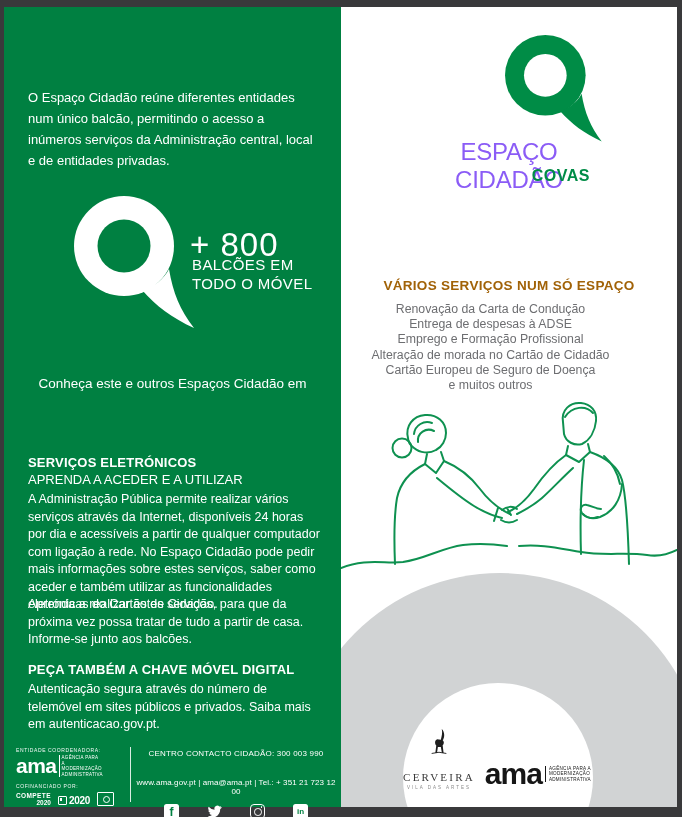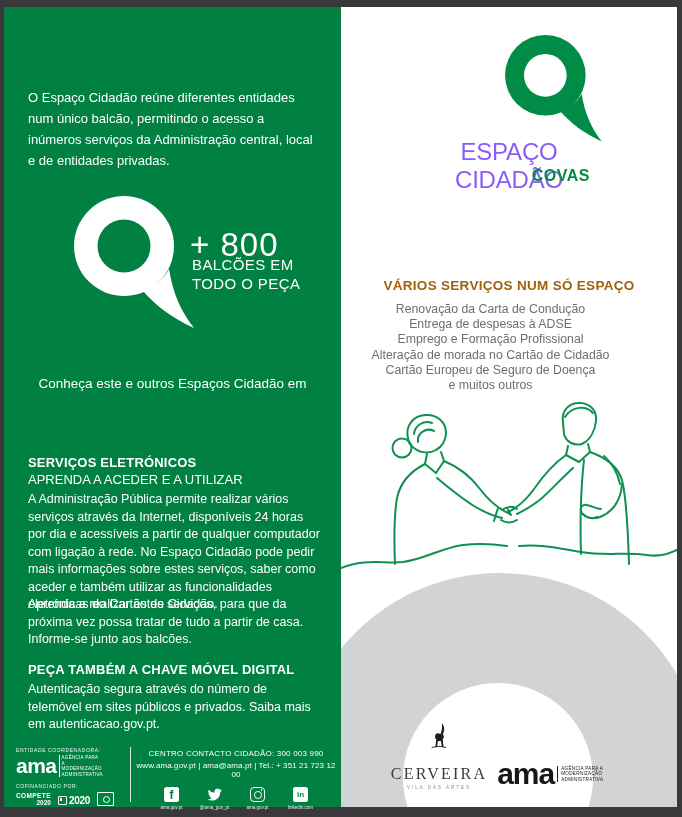--- a/index.html
+++ b/index.html
@@ -38,21 +38,21 @@
   .compete-year{font-size:6.5px;font-weight:bold;align-self:flex-end;margin-top:1px;}
   .pt2020{display:flex;align-items:center;gap:2px;}
   .pt2020-flag{width:7px;height:7px;border:1px solid #fff;border-radius:1px;position:relative;}
   .pt2020-flag::after{content:"";position:absolute;left:1px;top:1px;width:2px;height:3px;background:#fff;}
   .pt2020-year{font-size:10px;font-weight:bold;letter-spacing:-.3px;}
   .eu-box{width:15px;height:12px;border:1px solid #fff;border-radius:1px;position:relative;}
   .eu-box::before{content:"";position:absolute;left:4.5px;top:2.5px;width:5px;height:5px;border:1px solid #fff;border-radius:50%;}
 
   .f-center{position:absolute;left:132px;top:742px;width:200px;text-align:center;color:#fff;}
   .contact1{font-size:8px;letter-spacing:.2px;}
-  .contact2{font-size:8px;margin-top:3px;letter-spacing:.1px;}
+  .contact2{font-size:8px;margin-top:20px;letter-spacing:.1px;}
   .social-row{display:flex;justify-content:center;gap:25px;margin-top:8px;}
   .social-item{display:flex;flex-direction:column;align-items:center;width:18px;cursor:pointer;}
   .social-label{font-size:4.5px;margin-top:3px;white-space:nowrap;opacity:.9;}
   .icon-box{width:15px;height:15px;background:#fff;border-radius:2.5px;display:flex;align-items:flex-end;justify-content:center;overflow:hidden;}
   .fb-glyph{color:#008041;font-size:12px;font-weight:bold;line-height:13px;}
   .in-glyph{color:#008041;font-size:8px;font-weight:bold;line-height:15px;align-self:center;}
   .ig-box{width:15px;height:15px;border:1.4px solid #fff;border-radius:4px;position:relative;box-sizing:border-box;}
   .ig-lens{position:absolute;left:3.1px;top:3.1px;width:5.6px;height:5.6px;border:1.4px solid #fff;border-radius:50%;}
   .ig-dot{position:absolute;right:1.6px;top:1.4px;width:1.8px;height:1.8px;background:#fff;border-radius:50%;}
 
@@ -61,21 +61,21 @@
   .brand-title{position:absolute;left:68px;top:131px;width:200px;text-align:center;font-size:24px;letter-spacing:-.2px;color:#8b5cf6;}
   .brand-location{position:absolute;left:68px;top:160px;width:181px;text-align:right;font-size:16px;font-weight:bold;letter-spacing:.5px;color:#008C46;}
   .tagline{position:absolute;left:0;top:216px;width:336px;text-align:center;font-size:15px;color:#58595B;}
   .services-title{position:absolute;left:0;top:271px;width:336px;text-align:center;font-size:13.5px;font-weight:bold;letter-spacing:.3px;color:#a16207;}
   .services-list{position:absolute;left:0;top:295px;width:299px;text-align:center;font-size:12.3px;line-height:15.2px;color:#6D6E71;}
   .illustration{position:absolute;left:0;top:385px;}
   .ring-outer{position:absolute;left:-46px;top:566px;width:410px;height:410px;border-radius:50%;background:#D1D3D4;}
   .ring-inner{position:absolute;left:62px;top:676px;width:190px;height:190px;border-radius:50%;background:#fff;}
   .partners{position:absolute;left:57px;top:715px;width:200px;height:70px;display:flex;align-items:flex-end;justify-content:center;gap:10px;}
   .cerveira{display:flex;flex-direction:column;align-items:center;margin-bottom:2px;}
-  .cerveira-name{font-family:"Liberation Serif", serif;font-size:16px;letter-spacing:2.2px;color:#3A3A3A;margin-top:16px;}
+  .cerveira-name{font-family:"Liberation Serif", serif;font-size:11px;letter-spacing:2.2px;color:#3A3A3A;margin-top:16px;}
   .cerveira-sub{font-size:4.5px;letter-spacing:2px;color:#8A8A8A;margin-top:2px;}
   .ama-black{display:flex;align-items:center;margin-bottom:6px;}
   .ama-black-word{font-size:30px;font-weight:bold;letter-spacing:-1px;color:#161616;line-height:24px;}
   .ama-black-desc{font-size:4.6px;line-height:5.6px;width:44px;border-left:1.5px solid #161616;padding-left:3px;margin-left:3px;color:#161616;letter-spacing:.3px;}
 </style>
 </head>
 <body>
 
 <div class="page">
 
@@ -84,21 +84,21 @@
     <p class="intro">O Espaço Cidadão reúne diferentes entidades num único balcão, permitindo o acesso a inúmeros serviços da Administração central, local e de entidades privadas.</p>
 
     <svg class="q-logo-left" width="124" height="134" viewBox="0 0 124 134">
       <circle cx="50" cy="50" r="50" fill="#fff"></circle>
       <path d="M68 94 C 82 110 98 122 120 132 C 106 114 99 97 95 73 C 90 83 80 91 68 94 Z" fill="#fff"></path>
       <circle cx="50" cy="50" r="26.5" fill="#008041"></circle>
     </svg>
 
     <div class="stat-number">+ 800</div>
     <div class="stat-label1">BALCÕES EM</div>
-    <div class="stat-label2">TODO O PEÇA</div>
+    <div class="stat-label2">TODO O MÓVEL</div>
 
     <div class="portal-lead">Conheça este e outros Espaços Cidadão em</div>
 
     <div class="sec-title" style="top:448px">SERVIÇOS ELETRÓNICOS</div>
     <div class="sec-sub">APRENDA A ACEDER E A UTILIZAR</div>
     <div class="sec-body" style="top:484px">A Administração Pública permite realizar vários serviços através da Internet, disponíveis 24 horas por dia e acessíveis a partir de qualquer computador com ligação à rede. No Espaço Cidadão pode pedir mais informações sobre estes serviços, saber como aceder e também utilizar as funcionalidades eletrónicas do Cartão de Cidadão.</div>
     <div class="sec-body" style="top:589px">Aprenda a realizar estes serviços, para que da próxima vez possa tratar de tudo a partir de casa. Informe-se junto aos balcões.</div>
 
     <div class="sec-title" style="top:655px">PEÇA TAMBÉM A CHAVE MÓVEL DIGITAL</div>
     <div class="sec-body" style="top:674px">Autenticação segura através do número de telemóvel em sites públicos e privados. Saiba mais em autenticacao.gov.pt.</div>

